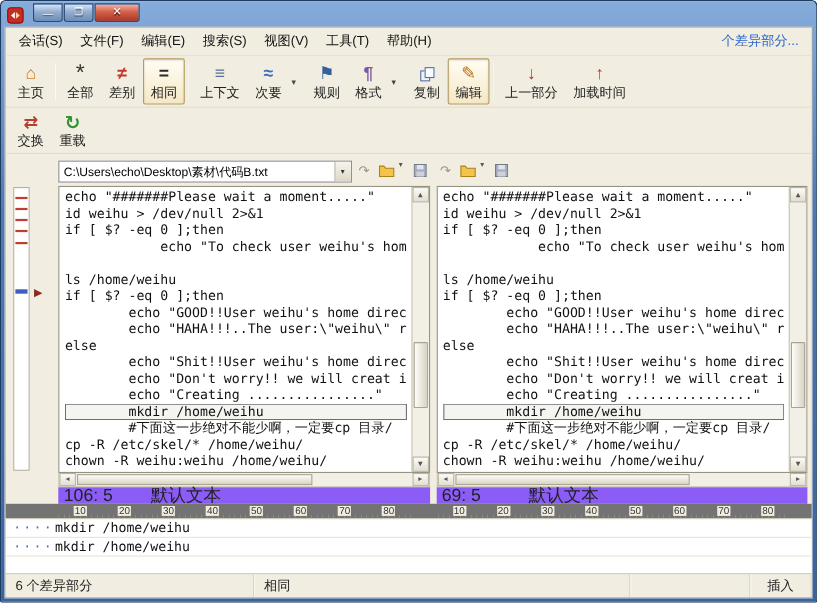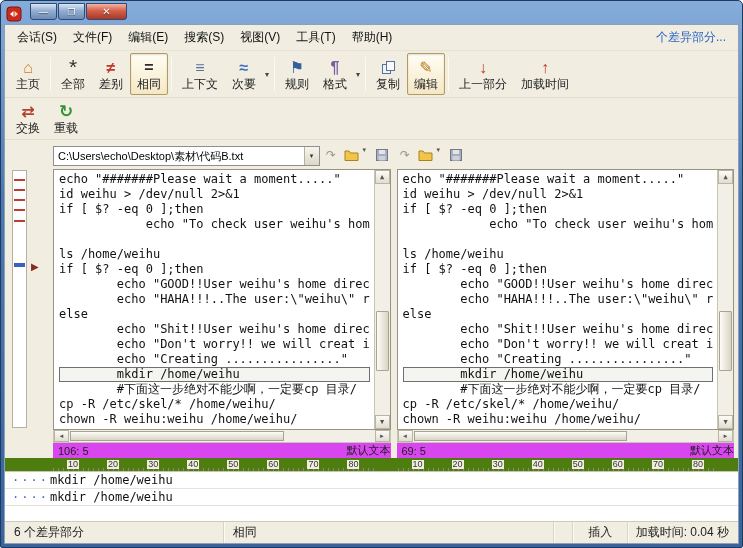--- a/index.html
+++ b/index.html
@@ -63,25 +63,25 @@
   .vscroll{position:absolute;top:0;right:0;width:16px;bottom:0;background:#f2f0e6;border-left:1px solid #c9c5b4;display:flex;flex-direction:column}
   .sbtn{height:14px;background:linear-gradient(#fcfbf6,#e1ded0);border:1px solid #b9b5a4;font-size:7px;color:#555;display:flex;align-items:center;justify-content:center}
   .sbtn.up::after{content:"▲"}.sbtn.down::after{content:"▼"}
   .vtrack{flex:1;position:relative}
   .vthumb{position:absolute;left:1px;right:1px;top:55%;height:26%;background:linear-gradient(90deg,#fdfcf8,#d9d5c4);border:1px solid #a8a492;border-radius:1px}
   .hscroll{height:13px;display:flex;background:#f2f0e6;border:1px solid #c9c5b4;border-top:none}
   .hbtn{width:15px;background:linear-gradient(#fcfbf6,#e1ded0);border:1px solid #b9b5a4;font-size:6px;color:#555;display:flex;align-items:center;justify-content:center}
   .hbtn.left::after{content:"◄"}.hbtn.right::after{content:"►"}
   .htrack{flex:1;position:relative}
   .hthumb{position:absolute;left:1px;top:1px;bottom:1px;width:70%;background:linear-gradient(#fdfcf8,#d9d5c4);border:1px solid #a8a492}
-  .pane-status{height:15px;display:flex;font-size:11px;color:#222;align-items:center;background:#d946ef}
+  .pane-status{height:15px;display:flex;font-size:16px;color:#222;align-items:center;background:#8b5cf6}
   .ps-pos{width:84px;padding-left:5px;white-space:nowrap}
-  .ps-syntax{flex:1;text-align:right;white-space:nowrap}
-
-  .ruler-row{height:13px;display:flex;padding:0 20px 0 48px;gap:24px;background:#4d7c0f;align-items:flex-end}
+  .ps-syntax{flex:1;text-align:left;white-space:nowrap}
+
+  .ruler-row{height:13px;display:flex;padding:0 20px 0 48px;gap:24px;background:#737373;align-items:flex-end}
   .ruler{flex:1;height:100%;display:flex;justify-content:space-around;align-items:center;font-size:9px;color:#333;
     background-image:repeating-linear-gradient(to right,#8b887a 0 1px,transparent 1px 5px);
     background-size:100% 3px;background-position:0 100%;background-repeat:no-repeat}
   .ruler span{background:#f1eee1;padding:0 1px;line-height:9px}
 
   .detail{height:50px;background:#fff;border-top:1px solid #c9c5b4;font-family:"DejaVu Sans Mono","Liberation Mono",monospace;font-size:12px;overflow:hidden}
   .drow{height:17px;display:flex;align-items:center;padding-left:7px;border-bottom:1px solid #e6e4da;white-space:pre;color:#111}
   .dws{color:#4a66c8;letter-spacing:2px;margin-right:1px}
 
   .statusbar{height:22px;display:flex;align-items:stretch;background:#f1eee1;border-top:1px solid #cfcbba;font-size:12px;color:#222}
@@ -362,17 +362,16 @@
     <div class="detail">
       <div class="drow"><span class="dws">····</span><span>mkdir /home/weihu</span></div>
       <div class="drow"><span class="dws">····</span><span>mkdir /home/weihu</span></div>
     </div>
 
     <div class="statusbar">
       <div class="seg diffcount">6 个差异部分</div>
       <div class="seg state">相同</div>
       <div class="seg fill"></div>
       <div class="seg insert">插入</div>
-      <div class="seg load">加载时间: 0.04 秒</div>
     </div>
 
   </div>
 </div>
 
 </body></html>

